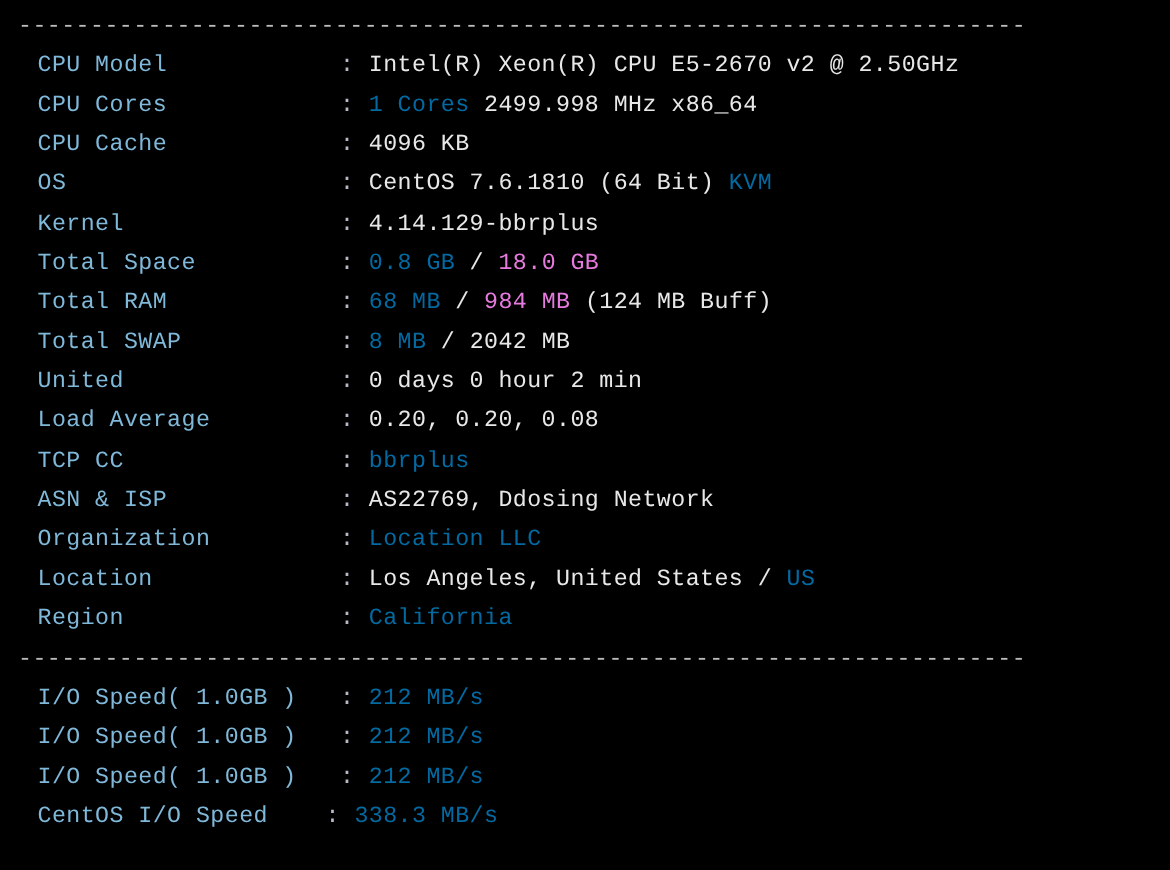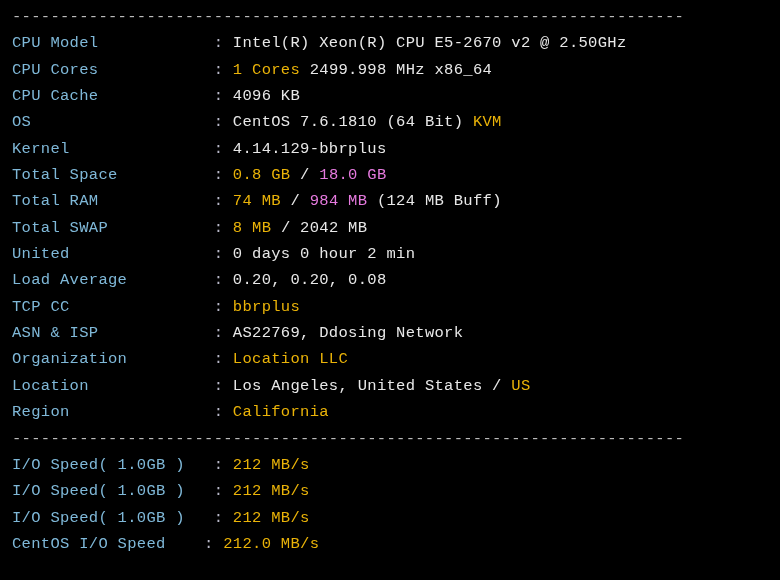--- a/index.html
+++ b/index.html
@@ -19,45 +19,46 @@
       overflow: hidden;
       letter-spacing: 0.3px;
     }
     .sep {
       color: #bbb;
       white-space: nowrap;
       overflow: hidden;
     }
     .row {
       white-space: pre;
+      margin-left: 13px;
     }
     .label { color: #7fb8d8; }
     .colon { color: #b8b8c8; }
     .white { color: #e8e8e8; }
-    .yellow { color: #eab308; }
+    .yellow { color: #0369a1; }
     .magenta { color: #e67adf; font-family: Liberation Mono, monospace; }
   </style>
 </head>
 <body>
 
 <div class="sep">----------------------------------------------------------------------</div>
 
 <div class="row"><span class="label">CPU Model           </span> <span class="colon">:</span> <span class="white">Intel(R) Xeon(R) CPU E5-2670 v2 @ 2.50GHz</span></div>
 
 <div class="row"><span class="label">CPU Cores           </span> <span class="colon">:</span> <span class="yellow">1 Cores</span> <span class="white">2499.998 MHz x86_64</span></div>
 
 <div class="row"><span class="label">CPU Cache           </span> <span class="colon">:</span> <span class="white">4096 KB</span></div>
 
 <div class="row"><span class="label">OS                  </span> <span class="colon">:</span> <span class="white">CentOS 7.6.1810 (64 Bit)</span> <span class="yellow">KVM</span></div>
 
 <div class="row"><span class="label">Kernel              </span> <span class="colon">:</span> <span class="white">4.14.129-bbrplus</span></div>
 
 <div class="row"><span class="label">Total Space         </span> <span class="colon">:</span> <span class="yellow">0.8 GB</span> <span class="white">/</span> <span class="magenta">18.0 GB</span></div>
 
-<div class="row"><span class="label">Total RAM           </span> <span class="colon">:</span> <span class="yellow">74 MB</span> <span class="white">/</span> <span class="magenta">984 MB</span> <span class="white">(124 MB Buff)</span></div>
+<div class="row"><span class="label">Total RAM           </span> <span class="colon">:</span> <span class="yellow">68 MB</span> <span class="white">/</span> <span class="magenta">984 MB</span> <span class="white">(124 MB Buff)</span></div>
 
 <div class="row"><span class="label">Total SWAP          </span> <span class="colon">:</span> <span class="yellow">8 MB</span> <span class="white">/</span> <span class="white">2042 MB</span></div>
 
 <div class="row"><span class="label">United              </span> <span class="colon">:</span> <span class="white">0 days 0 hour 2 min</span></div>
 
 <div class="row"><span class="label">Load Average        </span> <span class="colon">:</span> <span class="white">0.20, 0.20, 0.08</span></div>
 
 <div class="row"><span class="label">TCP CC              </span> <span class="colon">:</span> <span class="yellow">bbrplus</span></div>
 
 <div class="row"><span class="label">ASN &amp; ISP           </span> <span class="colon">:</span> <span class="white">AS22769, Ddosing Network</span></div>
@@ -69,13 +70,13 @@
 <div class="row"><span class="label">Region              </span> <span class="colon">:</span> <span class="yellow">California</span></div>
 
 <div class="sep">----------------------------------------------------------------------</div>
 
 <div class="row"><span class="label">I/O Speed( 1.0GB )  </span> <span class="colon">:</span> <span class="yellow">212 MB/s</span></div>
 
 <div class="row"><span class="label">I/O Speed( 1.0GB )  </span> <span class="colon">:</span> <span class="yellow">212 MB/s</span></div>
 
 <div class="row"><span class="label">I/O Speed( 1.0GB )  </span> <span class="colon">:</span> <span class="yellow">212 MB/s</span></div>
 
-<div class="row"><span class="label">CentOS I/O Speed   </span> <span class="colon">:</span> <span class="yellow">212.0 MB/s</span></div>
+<div class="row"><span class="label">CentOS I/O Speed   </span> <span class="colon">:</span> <span class="yellow">338.3 MB/s</span></div>
 
 </body></html>

